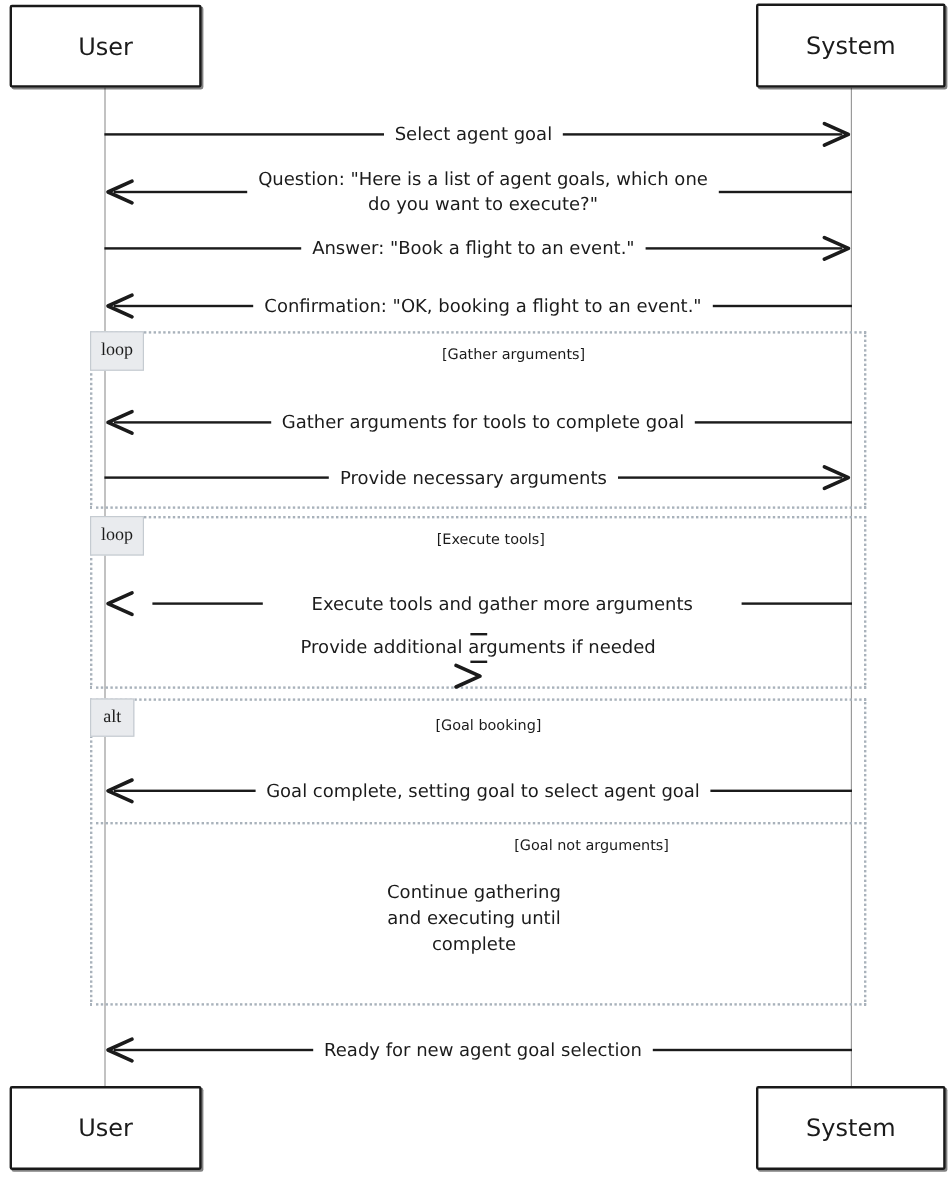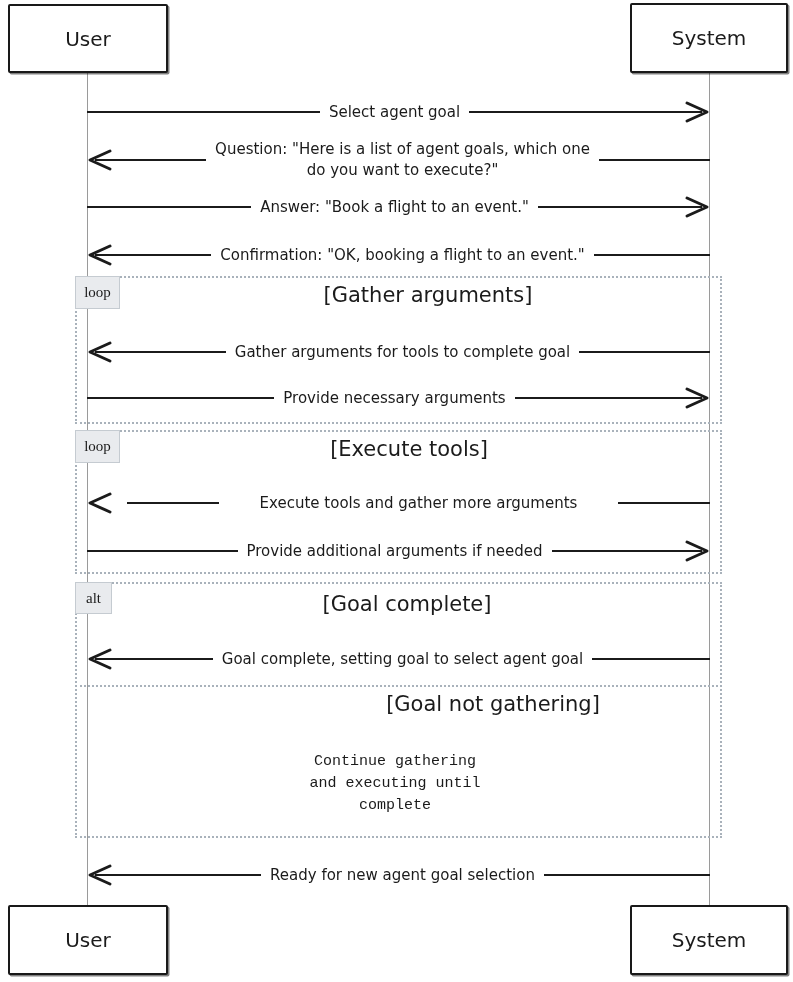--- a/index.html
+++ b/index.html
@@ -38,21 +38,21 @@
     align-items: center;
     justify-content: center;
     font-size: 15px;
     color: #1b1b1b;
     z-index: 4;
     font-family: Liberation Serif, serif;
   }
   .guard {
     position: absolute;
     transform: translate(-50%, -50%);
-    font-size: 21px;
+    font-size: 12px;
     white-space: nowrap;
     background: #ffffff;
     padding: 0 4px;
     z-index: 3;
   }
   .alt-divider {
     position: absolute;
     left: 75px;
     width: 647px;
     height: 0;
@@ -131,25 +131,25 @@
   <div class="frame" style="left:75px; top:430px; width:647px; height:144px;"></div>
   <div class="frame-label-box" style="left:75px; top:430px; width:45px; height:33px;">
     <span>loop</span>
   </div>
   <div class="guard" style="left:409px; top:449px;">[Execute tools]</div>
 
   <div class="frame" style="left:75px; top:582px; width:647px; height:256px;"></div>
   <div class="frame-label-box" style="left:75px; top:582px; width:37px; height:32px;">
     <span>alt</span>
   </div>
-  <div class="guard" style="left:407px; top:604px;">[Goal complete]</div>
+  <div class="guard" style="left:407px; top:604px;">[Goal booking]</div>
   <div class="alt-divider" style="top:685px;"></div>
-  <div class="guard" style="left:493px; top:704px;">[Goal not gathering]</div>
-
-  <div class="note" style="left:395px; top:751px;font-family:Liberation Mono, monospace;">Continue gathering
+  <div class="guard" style="left:493px; top:704px;">[Goal not arguments]</div>
+
+  <div class="note" style="left:395px; top:732px;">Continue gathering
 and executing until
 complete</div>
 
   <div class="msg" style="top:112px;">
     <div class="seg"></div>
     <div class="label">Select agent goal</div>
     <div class="seg"></div>
     <span class="head right">
       <svg width="26" height="22" viewBox="0 0 26 22">
           <path d="M3 2 L23 11 L3 20" fill="none" stroke="#1b1b1b" stroke-width="3" stroke-linecap="round" stroke-linejoin="round"></path>
@@ -217,21 +217,21 @@
     <span class="head left">
       <svg width="26" height="22" viewBox="0 0 26 22">
           <path d="M23 2 L3 11 L23 20" fill="none" stroke="#1b1b1b" stroke-width="3" stroke-linecap="round" stroke-linejoin="round"></path>
         </svg>
     </span>
     <div class="seg"></div>
     <div class="label">Execute tools and gather more arguments</div>
     <div class="seg"></div>
   </div>
 
-  <div class="msg" style="top:551px;">
+  <div class="msg" style="top:551px;flex-direction:column;">
     <div class="seg"></div>
     <div class="label">Provide additional arguments if needed</div>
     <div class="seg"></div>
     <span class="head right">
       <svg width="26" height="22" viewBox="0 0 26 22">
           <path d="M3 2 L23 11 L3 20" fill="none" stroke="#1b1b1b" stroke-width="3" stroke-linecap="round" stroke-linejoin="round"></path>
         </svg>
     </span>
   </div>
 

